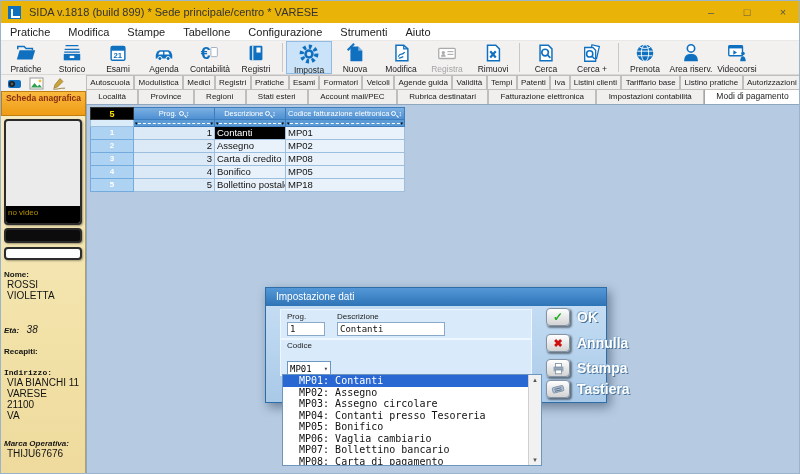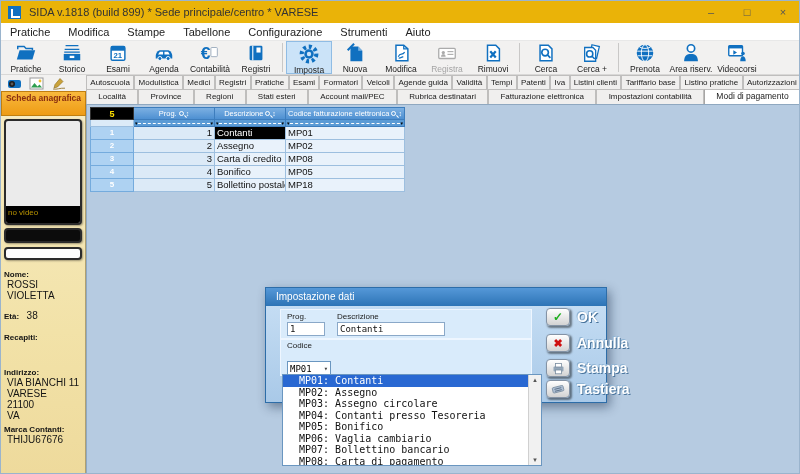--- a/index.html
+++ b/index.html
@@ -40,21 +40,21 @@
   .side-icons { height:16px; background:#f2f1f0; display:flex; align-items:center; gap:6px; padding-left:5px; }
   .side-icons .sic { width:16px; height:13px; display:flex; align-items:center; justify-content:center; }
   .side-header { height:25px; background:linear-gradient(#f9b93e,#ee9c15); border:1px solid #c07f10; color:#8a2f10; font-weight:bold; font-size:8.5px; text-align:center; line-height:12px; }
   .side-body { flex:1; background:linear-gradient(#f7ecc2 0%, #f2e2a8 60%, #eeda9c 100%); border-right:1px solid #b0a070; padding:3px 3px 0 3px; }
   .photo { height:106px; background:#ebebeb; border:2px solid #2b2b2b; border-radius:4px; position:relative; box-shadow:1px 1px 2px rgba(0,0,0,.35); }
   .novideo { position:absolute; left:0; right:0; bottom:0; height:17px; background:#000; color:#b89300; font-size:8px; line-height:13px; padding-left:2px; border-radius:0 0 2px 2px; }
   .blackbar { height:15px; background:#0c0c0c; border:2px solid #2b2b2b; border-radius:4px; margin-top:3px; box-shadow:1px 1px 2px rgba(0,0,0,.35); }
   .whitebar { height:13px; background:#fdfdfd; border:2px solid #2b2b2b; border-radius:4px; margin-top:4px; box-shadow:1px 1px 2px rgba(0,0,0,.35); }
   .f-label { font-weight:bold; font-size:8px; color:#141414; }
   .f-value { font-size:10px; color:#141414; padding-left:3px; }
-  .mt6 { margin-top:4px; } .mt10 { margin-top:10px; } .mt26 { margin-top:26px; }
+  .mt6 { margin-top:18px;font-style:italic; } .mt10 { margin-top:10px; } .mt26 { margin-top:12px;font-family:Liberation Mono, monospace; }
 
   
   .main { position:absolute; left:85px; top:103px; width:715px; height:371px; background:#b6cbe1; border-top:1px solid #8fa8c0; border-left:1px solid #8fa8c0; }
 
   
   .grid { position:absolute; left:3px; top:2px; }
   .g-row { display:flex; height:13px; }
   .g-hn { width:44px; background:#000; color:#ffe000; font-size:9px; font-weight:bold; text-align:center; line-height:13px; border:1px solid #333; }
   .g-h { background:linear-gradient(#7cb0e2,#4e90d2); color:#fff; font-size:7.5px; display:flex; align-items:center; justify-content:center; gap:2px; border:1px solid #3d7dbd; border-left:none; white-space:nowrap; overflow:hidden; }
   .w-prog{ width:81px; } .w-desc{ width:71px; } .w-code{ width:119px; }
@@ -361,21 +361,21 @@
     </div>
 
     <div class="f-label mt10">Recapiti:</div>
 
     <div class="f-label mt26">Indirizzo:</div>
     <div class="f-value">VIA BIANCHI 11</div>
     <div class="f-value">VARESE</div>
     <div class="f-value">21100</div>
     <div class="f-value">VA</div>
 
-    <div class="f-label mt6">Marca Contanti:</div>
+    <div class="f-label mt6">Marca Operativa:</div>
     <div class="f-value">THIJU67676</div>
   </div>
 </div>
 
 <div class="main">
 
   <div class="grid">
     <div class="g-row">
       <div class="g-hn">5</div>
       <div class="g-h w-prog">

